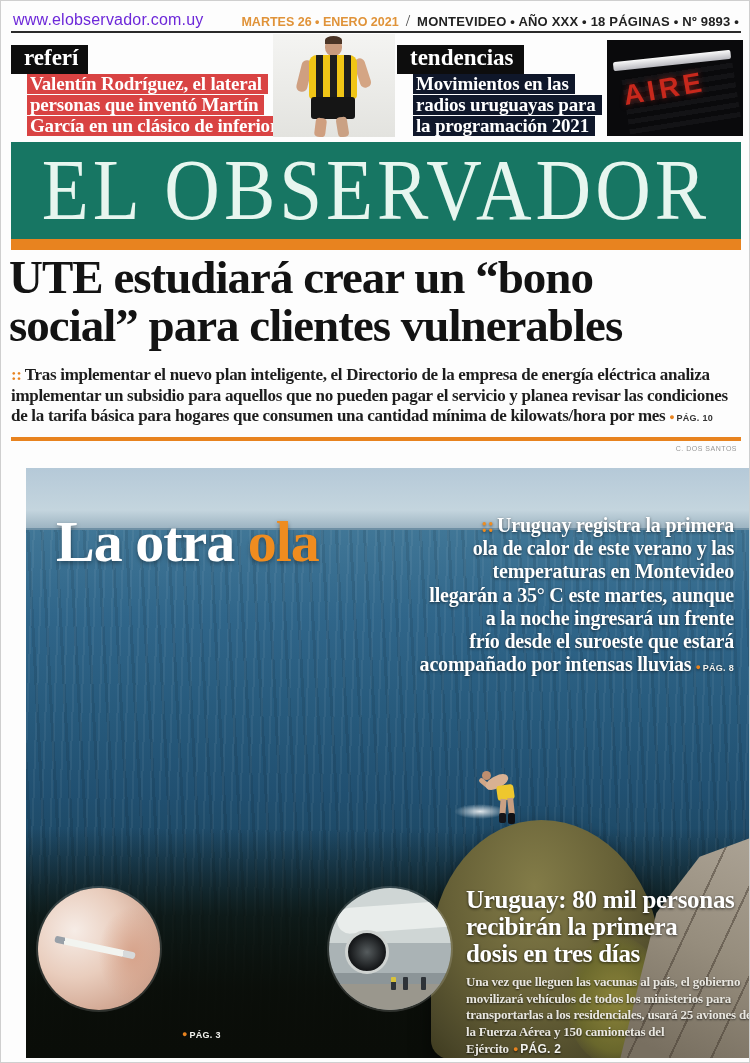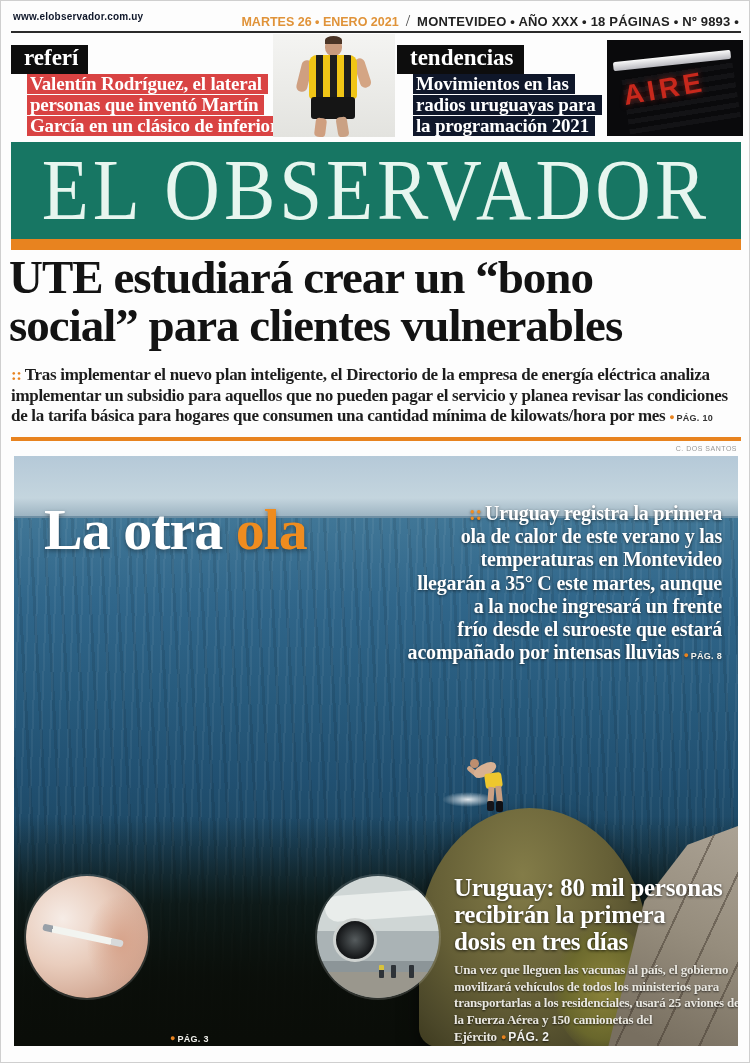--- a/index.html
+++ b/index.html
@@ -3,21 +3,21 @@
 <meta charset="utf-8">
 <style>
   html,body{margin:0;padding:0;background:#e9e9e9;}
   .page{
     position:relative;width:750px;height:1063px;margin:0 auto;
     background:#fdfdfd;border:1px solid #cfcfcf;box-sizing:border-box;
     font-family:"Liberation Serif",serif;overflow:hidden;
   }
   
   .site-url{position:absolute;left:12px;top:10px;font-family:"Liberation Sans",sans-serif;
-    font-weight:bold;font-size:10px;color:#0f172a;letter-spacing:.2px;}
+    font-weight:normal;font-size:16px;color:#6d28d9;letter-spacing:.2px;}
   .dateline{position:absolute;right:10px;top:11px;white-space:nowrap;}
   .dateline .date{font-family:"Liberation Sans",sans-serif;font-weight:bold;font-size:12.5px;color:#e09339;}
   .dateline .slash{font-family:"Liberation Serif",serif;font-size:16px;color:#444;margin:0 3px;}
   .dateline .meta{font-family:"Liberation Sans",sans-serif;font-weight:bold;font-size:13px;color:#222;letter-spacing:.2px;}
   .toprule{position:absolute;left:10px;top:30px;width:730px;height:2px;background:#2b2b2b;}
   
   .kicker{display:table;background:#0d0d0d;color:#fff;font-weight:bold;font-size:23px;
     line-height:24px;padding:1px 10px 4px 13px;}
   .kicker-referi{position:absolute;left:10px;top:44px;}
   .kicker-tend{position:absolute;left:396px;top:44px;}
@@ -60,21 +60,21 @@
   .deck-prefix{color:#e8831f;font-weight:bold;margin-right:3px;}
   .pageref{white-space:nowrap;}
   .pageref .dot{color:#e8831f;font-size:9px;vertical-align:1px;margin:0 2px 0 4px;}
   .pageref .pr-text{font-family:"Liberation Sans",sans-serif;font-weight:bold;font-size:9px;letter-spacing:.3px;}
   .pageref.dark .pr-text{color:#333;}
   .pageref.light .pr-text{color:#f2f2ee;}
   .orange-rule{position:absolute;left:10px;top:436px;width:730px;height:4px;background:#e8831f;}
   .credit{position:absolute;right:12px;top:444px;font-family:"Liberation Sans",sans-serif;
     font-size:7px;color:#979797;letter-spacing:.5px;}
   
-  .hero{position:absolute;left:13px;top:455px;width:724px;height:590px;margin:0;overflow:hidden;
+  .hero{position:absolute;left:13px;top:455px;width:724px;height:590px;margin:12px;overflow:hidden;
     background:
       repeating-linear-gradient(92deg,rgba(255,255,255,.05) 0 2px,rgba(255,255,255,0) 2px 9px),
       repeating-linear-gradient(87deg,rgba(0,0,0,.09) 0 3px,rgba(0,0,0,0) 3px 14px),
       linear-gradient(180deg,#5d8aa4 0%,#417797 10%,#30668a 25%,#275a7c 42%,#215071 55%,#1c4660 68%,#173c48 78%,#122e33 87%,#0e2021 94%,#0b1514 100%);}
   .sky{position:absolute;left:0;top:0;width:100%;height:60px;
     background:linear-gradient(180deg,#b5c9d8 0%,#c4d5de 70%,#9db4c2 100%);border-bottom:2px solid #6e8fa4;}
   .hero-title{position:absolute;left:30px;top:40px;font-size:58px;font-weight:bold;letter-spacing:-1px;
     color:#fff;text-shadow:0 2px 4px rgba(0,0,0,.35);white-space:nowrap;}
   .hero-title .orange{color:#ef8c1f;}
   .callout{position:absolute;right:16px;top:46px;width:450px;text-align:right;color:#fff;
@@ -117,21 +117,21 @@
     background:radial-gradient(#565c5e,#17191b 65%);}
   .tarmac{position:absolute;left:0;bottom:0;width:100%;height:26px;background:#9a978d;}
   .fig{position:absolute;bottom:20px;width:5px;height:13px;background:#2e3338;border-radius:1px;}
   .fig.vest{background:linear-gradient(#d8c23a 40%,#2e3338 40%);}
   
   .brief-head{position:absolute;color:#fff;font-weight:bold;font-size:25px;line-height:27px;
     letter-spacing:-.3px;text-shadow:0 1px 3px rgba(0,0,0,.7);}
   .msp-text{left:150px;top:418px;}
   .pfz-text{left:440px;top:418px;width:300px;}
   .brief-line{display:block;}
-  .msp-ref{position:absolute;left:152px;top:572px;}
+  .msp-ref{position:absolute;left:152px;top:556px;}
   .pfz-body{position:absolute;left:440px;top:506px;width:296px;font-size:13px;line-height:1.28;
     font-weight:bold;color:#e9e7e0;letter-spacing:-.2px;text-shadow:0 1px 2px rgba(0,0,0,.7);}
   .pfz-body .pageref .pr-text{font-size:12px;}
   .callout .pageref .pr-text{font-size:9px;}
 </style>
 </head>
 <body>
 
 <div class="page">
 

